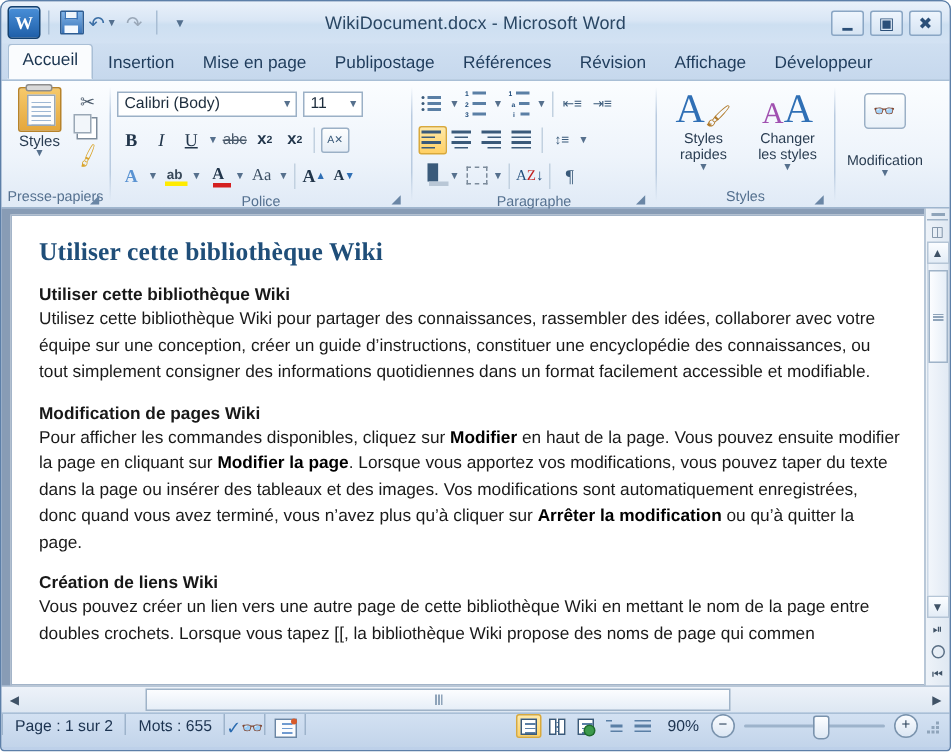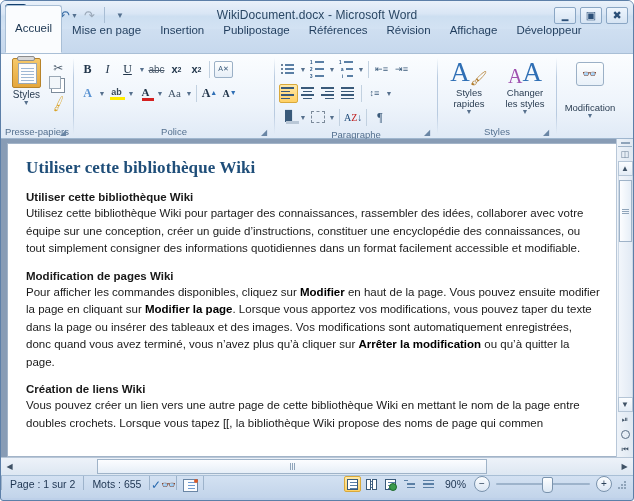--- a/index.html
+++ b/index.html
@@ -52,21 +52,21 @@
   }
   .wbtn.close{font-size:11px;}
 
   
   .tabstrip{
     position:relative;height:24px;display:flex;align-items:flex-end;
     padding-left:4px;
     background:linear-gradient(180deg,#cfdff1 0%,#c6d8ed 100%);
   }
   .tab{
-    height:21px;line-height:21px;padding:12px 9px;font-size:11.5px;color:#1f3c5c;
+    height:21px;line-height:21px;padding:0 9px;font-size:11.5px;color:#1f3c5c;
     border-radius:3px 3px 0 0;margin-right:1px;white-space:nowrap;
   }
   .tab.file{
     background:linear-gradient(180deg,#2f7fd0 0%,#1d5fa6 100%);
     color:#ffffff;border:1px solid #15558f;border-bottom:none;
     padding:0 12px;height:22px;line-height:22px;
   }
   .tab.active{
     background:#fafcfe;border:1px solid #a9bfd6;border-bottom:1px solid #fafcfe;
     height:22px;line-height:21px;color:#1b3category;color:#1b3550;
@@ -343,22 +343,22 @@
     <div class="titletext">WikiDocument.docx  -  Microsoft Word</div>
     <div class="wbtns">
       <div class="wbtn" style="align-items:flex-end;line-height:6px;">━</div>
       <div class="wbtn">▣</div>
       <div class="wbtn close">✖</div>
     </div>
   </div>
 
   <div class="tabstrip">
     <div class="tab active">Accueil</div>
+    <div class="tab">Insertion</div>
     <div class="tab">Mise en page</div>
-    <div class="tab">Insertion</div>
     <div class="tab">Publipostage</div>
     <div class="tab">Références</div>
     <div class="tab">Révision</div>
     <div class="tab">Affichage</div>
     <div class="tab">Développeur</div>
 
   </div>
 
   <div class="ribbon">
 
@@ -381,20 +381,30 @@
             </div>
         </div>
       </div>
       <div class="gname">Presse-papiers</div>
       <div class="dlg">◢</div>
     </div>
     <div class="gdiv"></div>
 
     <div class="group font">
       <div class="body">
+        <div class="frow">
+          <div class="combo fname">
+            <span class="cv">Calibri (Body)</span>
+            <span class="cd">▼</span>
+          </div>
+          <div class="combo fsize">
+            <span class="cv">11</span>
+            <span class="cd">▼</span>
+          </div>
+        </div>
         <div class="frow">
           <div class="btn bold">B</div>
           <div class="btn ital">I</div>
           <div class="btn undl">U</div>
           <div class="ddc">▼</div>
           <div class="btn strike">abc</div>
           <div class="btn sub">x<b style="vertical-align:sub;">2</b></div>
           <div class="btn sup">x<b style="vertical-align:super;">2</b></div>
           <div class="vsep"></div>
           <div class="btn">

